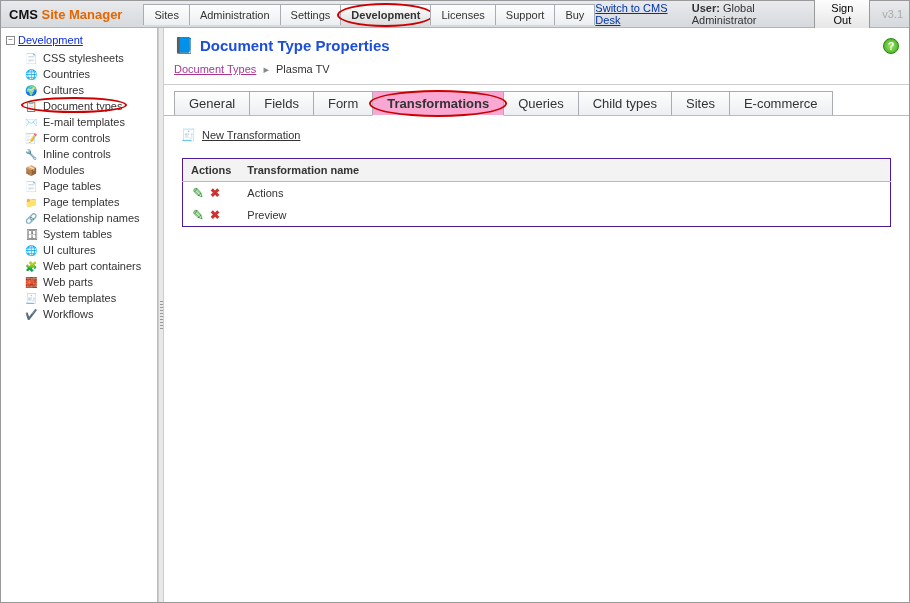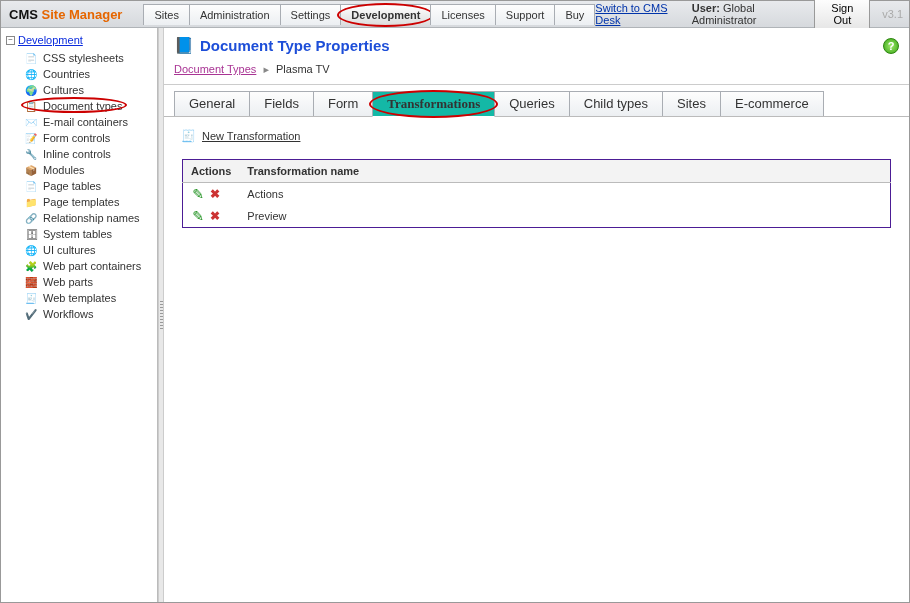--- a/index.html
+++ b/index.html
@@ -41,21 +41,21 @@
 .pg-header .bicon { font-size: 16px; }
 .pg-header h1 { color: #1d4ed8; font-size: 15px; font-weight: bold; }
 .help { position: absolute; right: 10px; top: 10px; width: 16px; height: 16px; border-radius: 50%; background: radial-gradient(#a0e86d,#35a512); color: #fff; font-weight: bold; font-size: 11px; display: flex; align-items: center; justify-content: center; cursor: pointer; border: 1px solid #2c850e; }
 
 .breadcrumb { padding: 4px 10px 8px 10px; border-bottom: 1px solid #ccc; font-size: 11px; }
 .breadcrumb a { color: #a93494; text-decoration: underline; cursor: pointer; }
 .breadcrumb .sep { color: #888; margin: 0 4px; }
 
 .dtabs { display: flex; padding: 6px 10px 0 10px; border-bottom: 1px solid #bbb; }
 .dtab { padding: 4px 14px; border: 1px solid #a9adb3; border-bottom: none; background: linear-gradient(#fdfdfd,#eceff2); font-size: 13px; cursor: pointer; margin-right: -1px; position: relative; }
-.dtab.active { background: #14b8a6; font-weight: bold; z-index: 2; border-bottom: 1px solid #fff; margin-bottom: -1px; font-family: Liberation Serif, serif; }
+.dtab.active { background: #f9a8d4; font-weight: bold; z-index: 2; border-bottom: 1px solid #fff; margin-bottom: -1px; }
 
 .content { padding: 12px 18px; }
 .newtrans { display: flex; align-items: center; gap: 6px; margin-bottom: 16px; }
 .newtrans a { color: #333; text-decoration: underline; cursor: pointer; }
 .nicon { width: 14px; height: 14px; display: inline-flex; align-items: center; justify-content: center; font-size: 12px; }
 
 .tbl { border: 1px solid #4c1d95; width: 100%; border-collapse: collapse; }
 .tbl th { text-align: left; background: #f3f3f3; border-bottom: 1px solid #bbb; padding: 5px 8px; font-size: 11px; }
 .tbl td { padding: 4px 8px; font-size: 11px; }
 .tbl .actions-col { width: 56px; }
@@ -109,21 +109,21 @@
             <span class="ticon">🌍</span>
             <span>Cultures</span>
           </div>
           <div class="tree-item">
             <span class="ticon">📋</span>
             <span>Document types</span>
             <div class="ellipse" style="left: -2px; top: -1px; width: 106px; height: 16px;"></div>
           </div>
           <div class="tree-item">
             <span class="ticon">✉️</span>
-            <span>E-mail containers</span>
+            <span>E-mail templates</span>
           </div>
           <div class="tree-item">
             <span class="ticon">📝</span>
             <span>Form controls</span>
           </div>
           <div class="tree-item">
             <span class="ticon">🔧</span>
             <span>Inline controls</span>
           </div>
           <div class="tree-item">

